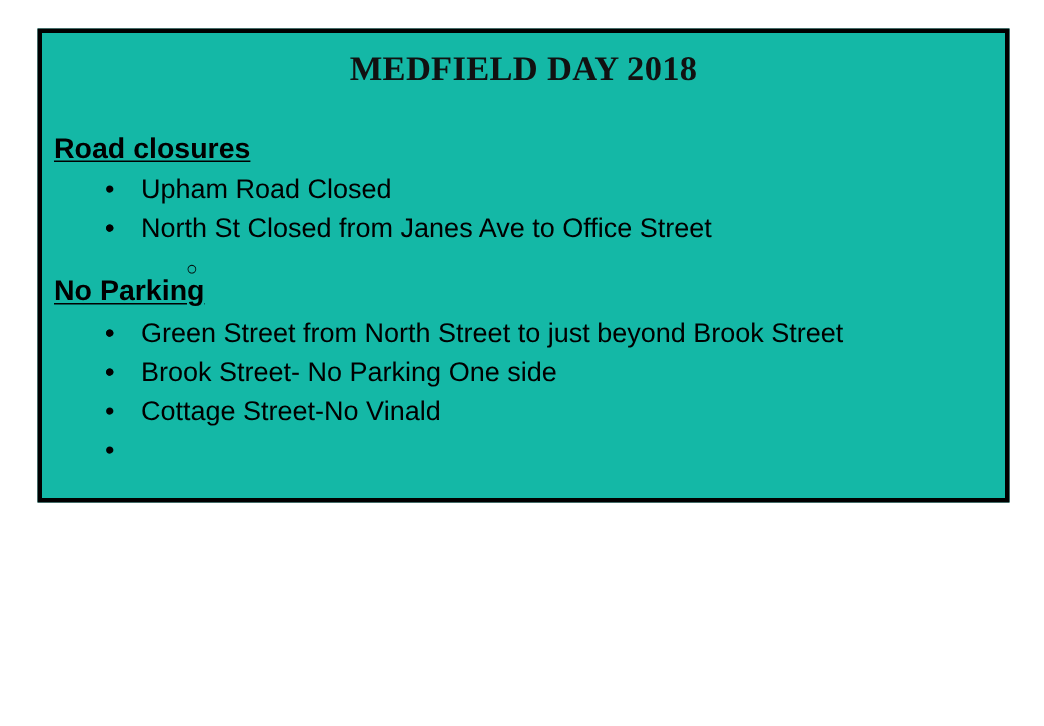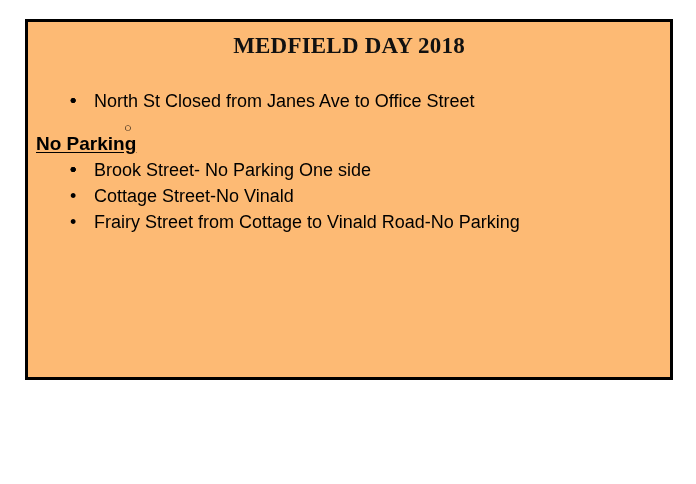--- a/index.html
+++ b/index.html
@@ -13,24 +13,24 @@
     overflow: hidden;
     font-family: "Liberation Sans", sans-serif;
     color: #000000;
     position: relative;
   }
   .slide-frame {
     position: absolute;
     left: 25px;
     top: 19px;
     width: 648px;
-    height: 361px;
+    height: 316px;
     border: 3px solid #000000;
     box-sizing: border-box;
-    background: #fdba74;
+    background: #14b8a6;
   }
   .slide-title {
     text-align: center;
     font-family: "Liberation Serif", serif;
     font-weight: bold;
     font-size: 23px;
     letter-spacing: 0.2px;
     margin-top: 10px;
     line-height: 1.2;
     color: #111111;
@@ -99,24 +99,26 @@
 </head>
 <body>
 
 <div class="slide-frame">
 
   <div class="slide-title">MEDFIELD DAY 2018</div>
 
   <div class="body-area">
 
     <div class="section">
+      <div class="section-heading">Road closures</div>
 
       <ul class="bullets">
         <li>
           <span class="marker">•</span>
+          <span>Upham Road Closed</span>
         </li>
         <li>
           <span class="marker">•</span>
         </li>
         <li>
           <span class="marker">•</span>
           <span>North St Closed from Janes Ave to Office Street</span>
         </li>
       </ul>
 
@@ -131,33 +133,33 @@
 
     <div class="section">
       <div class="section-heading">No Parking</div>
 
       <ul class="bullets">
         <li>
           <span class="marker">•</span>
         </li>
         <li>
           <span class="marker">•</span>
+          <span>Green Street from North Street to just beyond Brook Street</span>
         </li>
         <li>
           <span class="marker">•</span>
         </li>
         <li>
           <span class="marker">•</span>
           <span>Brook Street- No Parking One side</span>
         </li>
         <li>
           <span class="marker">•</span>
           <span>Cottage Street-No Vinald</span>
         </li>
         <li>
           <span class="marker">•</span>
-          <span>Frairy Street from Cottage to Vinald Road-No Parking</span>
         </li>
       </ul>
     </div>
 
   </div>
 </div>
 
 </body></html>

